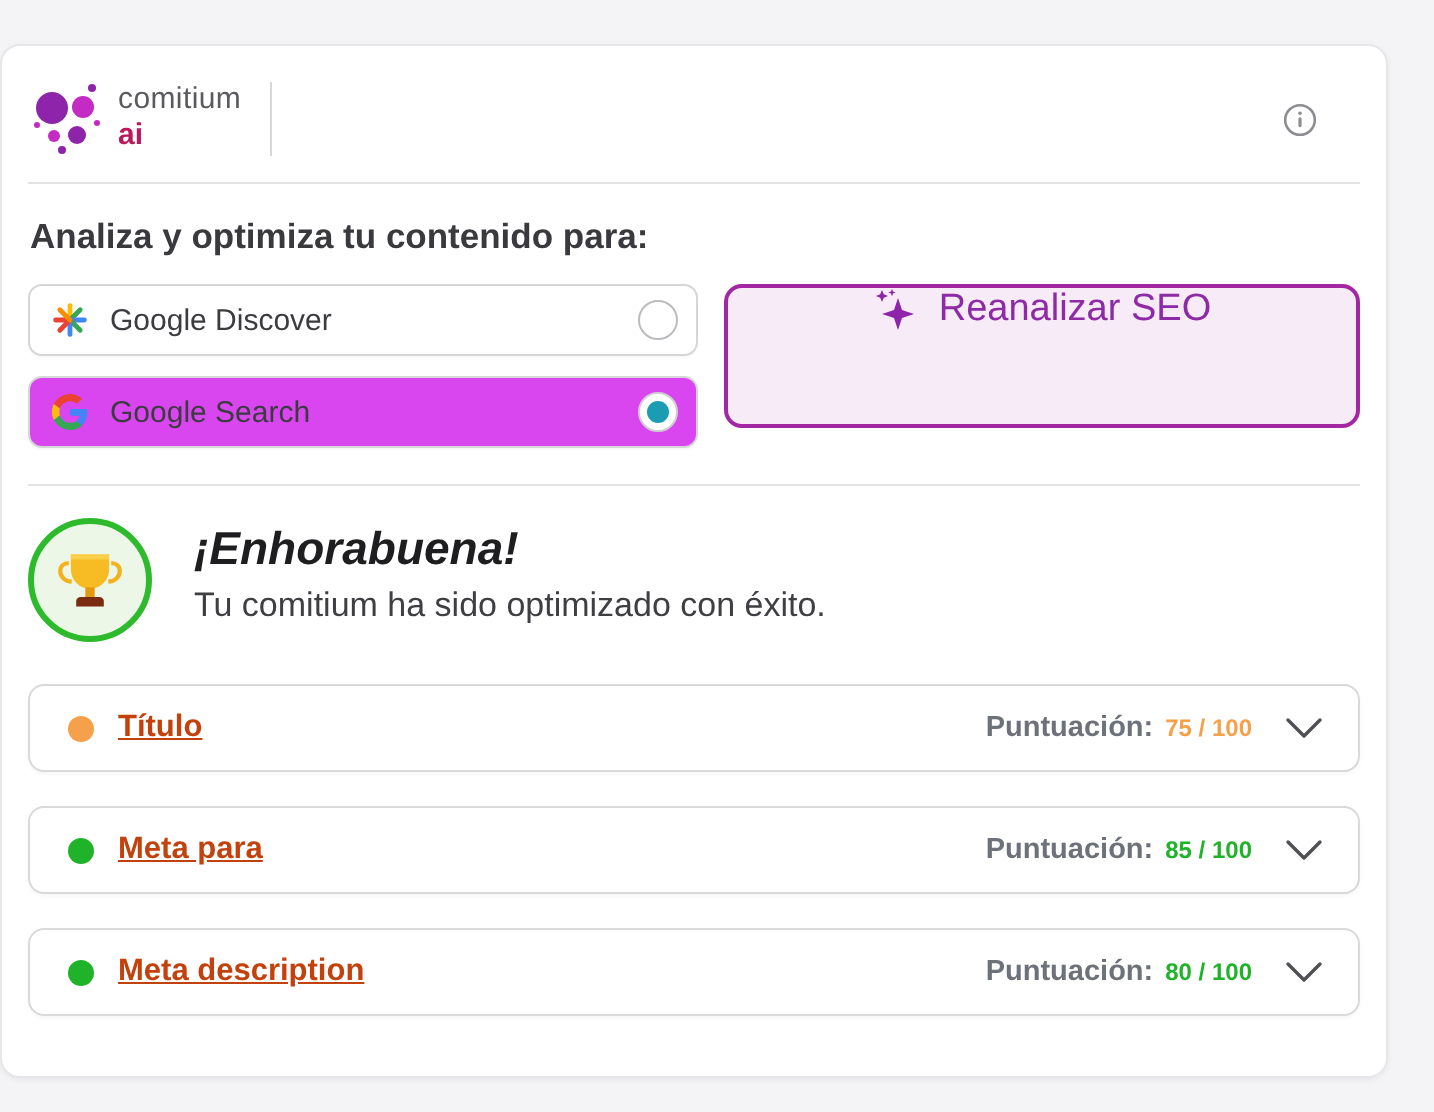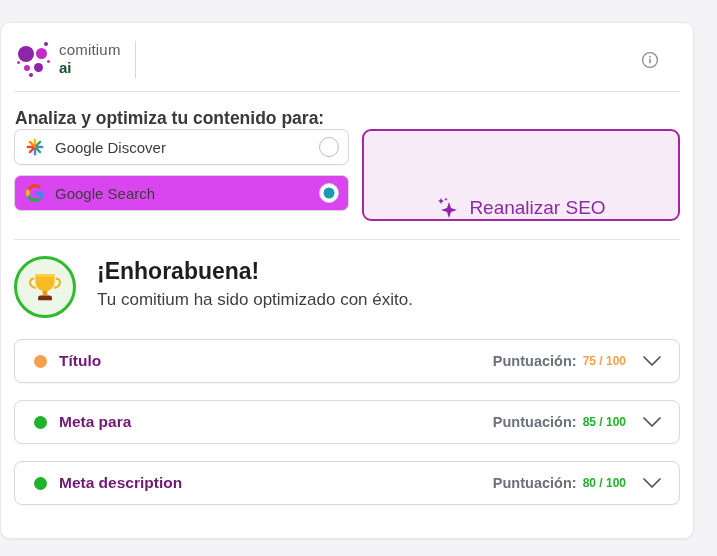--- a/index.html
+++ b/index.html
@@ -32,32 +32,32 @@
   .d1 { width:16px; height:16px; left:3px;  top:7px;  }
   .d2 { width:11px; height:11px; left:21px; top:9px;  }
   .d3 { width:9px;  height:9px;  left:19px; top:24px; }
   .d4 { width:6px;  height:6px;  left:9px;  top:26px; }
   .d5 { width:4px;  height:4px;  left:29px; top:3px;  }
   .d6 { width:3px;  height:3px;  left:2px;  top:22px; }
   .d7 { width:4px;  height:4px;  left:14px; top:34px; }
   .d8 { width:3px;  height:3px;  left:32px; top:21px; }
   .brand-text { margin-left:4px; line-height:1.1; }
   .brand-name { font-size:15px; color:#5b5b5f; letter-spacing:.2px; }
-  .brand-sub  { font-size:15px; font-weight:bold; color:#14532d; margin-top:1px; }
+  .brand-sub  { font-size:15px; font-weight:bold; color:#be185d; margin-top:1px; }
   .vdiv { width:1px; height:37px; background:#d8d8dc; margin:1px 13px 0 14px; }
   .hdr-text { line-height:1.25; padding-top:1px; }
   .hdr-title { font-size:15px; color:#4e4e52; }
   .hdr-sub   { font-size:14px; color:#8e8e93; margin-top:2px; }
   .info-btn { margin-left:auto; margin-right:18px; margin-top:2px; cursor:pointer; line-height:0; }
   
   .sec-heading {
     margin:16px 0 0 1px;
     font-size:17.5px; font-weight:bold; color:#3a3a3e;
   }
-  .options-row { display:flex; margin-top:0; gap:13px; }
+  .options-row { display:flex; margin-top:13px; gap:13px; }
   .opt-col { display:flex; flex-direction:column; gap:10px; width:335px; flex:0 0 335px; }
   .opt {
     height:36px; display:flex; align-items:center;
     border:1px solid #d6d6d9; border-radius:7px;
     background:#fff; padding:0 9px 0 11px; cursor:pointer;
     box-shadow:0 1px 1px rgba(0,0,0,.03);
   }
   .opt.selected { background:#d946ef; }
   .opt-icon { width:18px; height:18px; line-height:0; flex:0 0 18px; }
   .opt-label { margin-left:11px; font-size:15px; color:#3c3c40; }
@@ -65,47 +65,47 @@
     margin-left:auto; width:20px; height:20px; border-radius:50%;
     border:1.5px solid #bcbcc0; background:#fff; position:relative;
   }
   .radio.checked { border-color:#cfcfd3; }
   .radio.checked::after {
     content:""; position:absolute; left:50%; top:50%;
     width:11px; height:11px; border-radius:50%;
     transform:translate(-50%,-50%);
   }
   .reanalyze-btn {
-    flex:1; height:92px;
+    flex:1; height:72px;
     border:2px solid; border-radius:9px;
-    display:flex; align-items:flex-end; justify-content:center; gap:11px;
+    display:flex; align-items:flex-start; justify-content:center; gap:11px;
     font-size:19px; font-family:inherit;
     cursor:pointer;
   }
   .sec-divider { border:none; border-top:1px solid #e3e3e6; margin-top:18px; }
   
   .congrats { display:flex; align-items:flex-start; margin-top:16px; }
   .trophy-circle {
     width:62px; height:62px; flex:0 0 62px; border-radius:50%;
     border:3px solid; display:flex; align-items:center; justify-content:center;
   }
   .congrats-text { margin-left:21px; padding-top:2px; }
-  .congrats-title { font-size:23px; font-weight:bold; color:#1e1e20; }
+  .congrats-title { font-size:23px; font-weight:bold; color:#1e1e20;font-style:italic; }
   .congrats-msg   { font-size:17px; color:#3f3f43; margin-top:5px; }
   
   .rows { margin-top:21px; }
   .score-row {
     height:44px; display:flex; align-items:center;
     border:1px solid #d9d9dc; border-radius:8px;
     background:#fff; padding:0 17px 0 19px;
     margin-bottom:17px; cursor:pointer;
     box-shadow:0 1px 2px rgba(0,0,0,.04);
   }
   .status-dot { width:13px; height:13px; border-radius:50%; flex:0 0 13px; }
-  .row-name { margin-left:12px; font-size:15.5px; font-weight:bold; color:#701a75; }
+  .row-name { margin-left:12px; font-size:15.5px; font-weight:bold; color:#c2410c;text-decoration:underline; }
   .row-right { margin-left:auto; display:flex; align-items:center; }
   .score-label { font-size:14.5px; font-weight:bold; color:#6d727a; }
   .score-value { font-size:12px; font-weight:bold; margin-left:6px; }
   .chev { margin-left:16px; line-height:0; }
 </style>
 <style>.radio.checked::after{background:#1A9CB3;}</style></head>
 <body>
 
 <div class="card">
 

